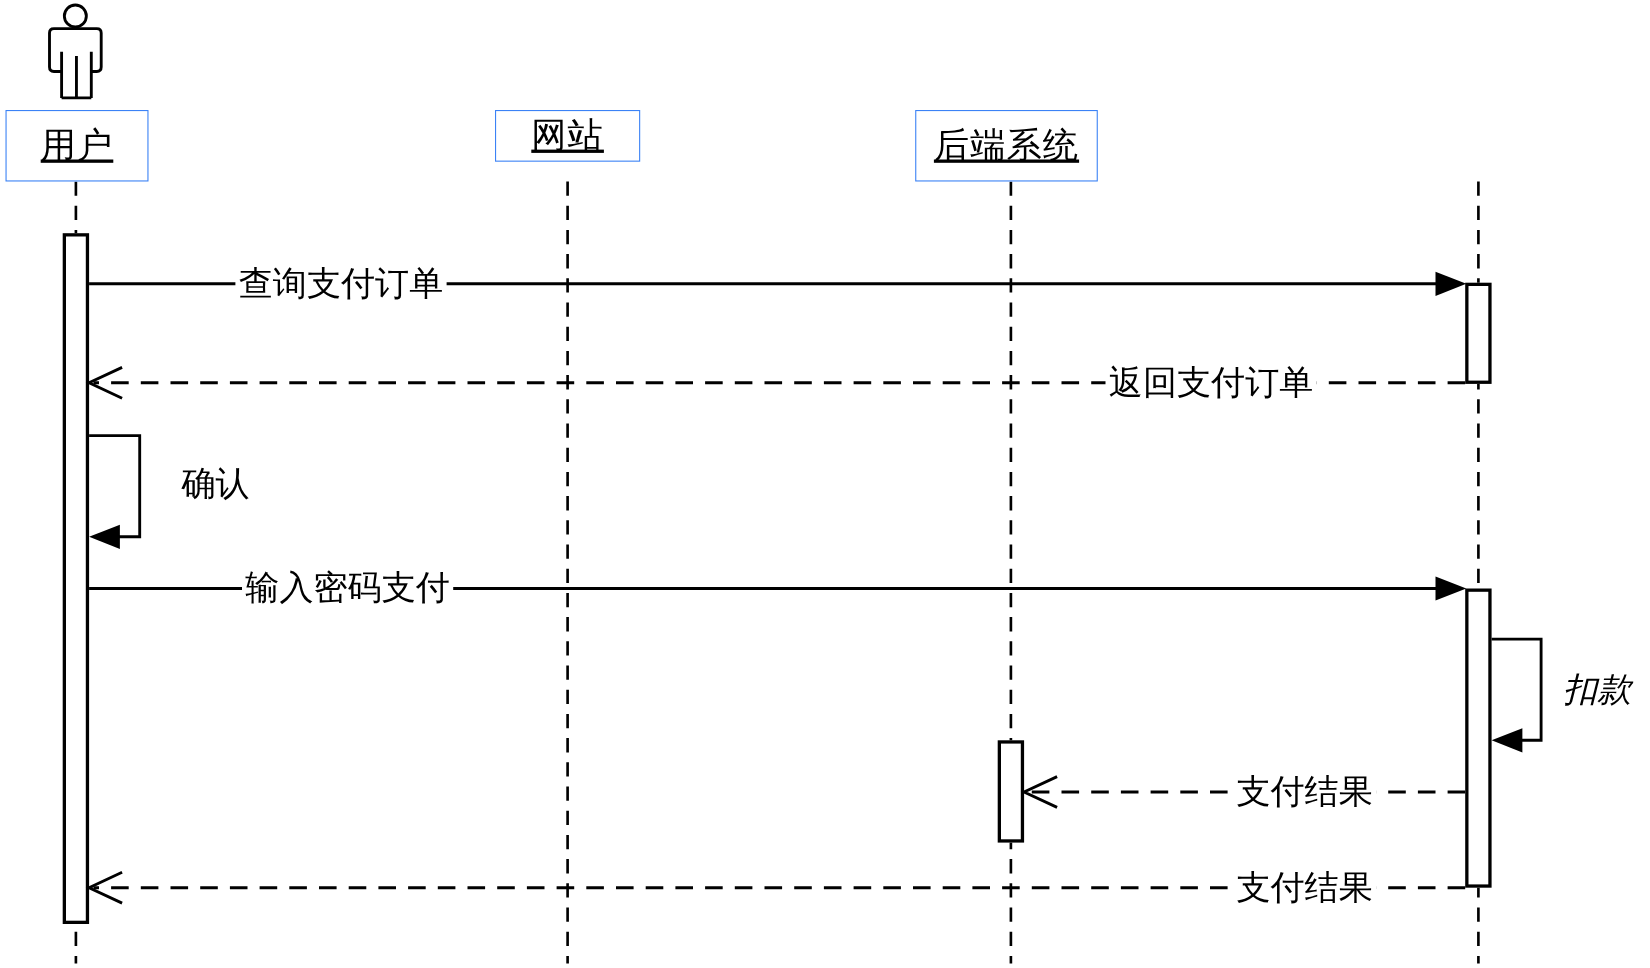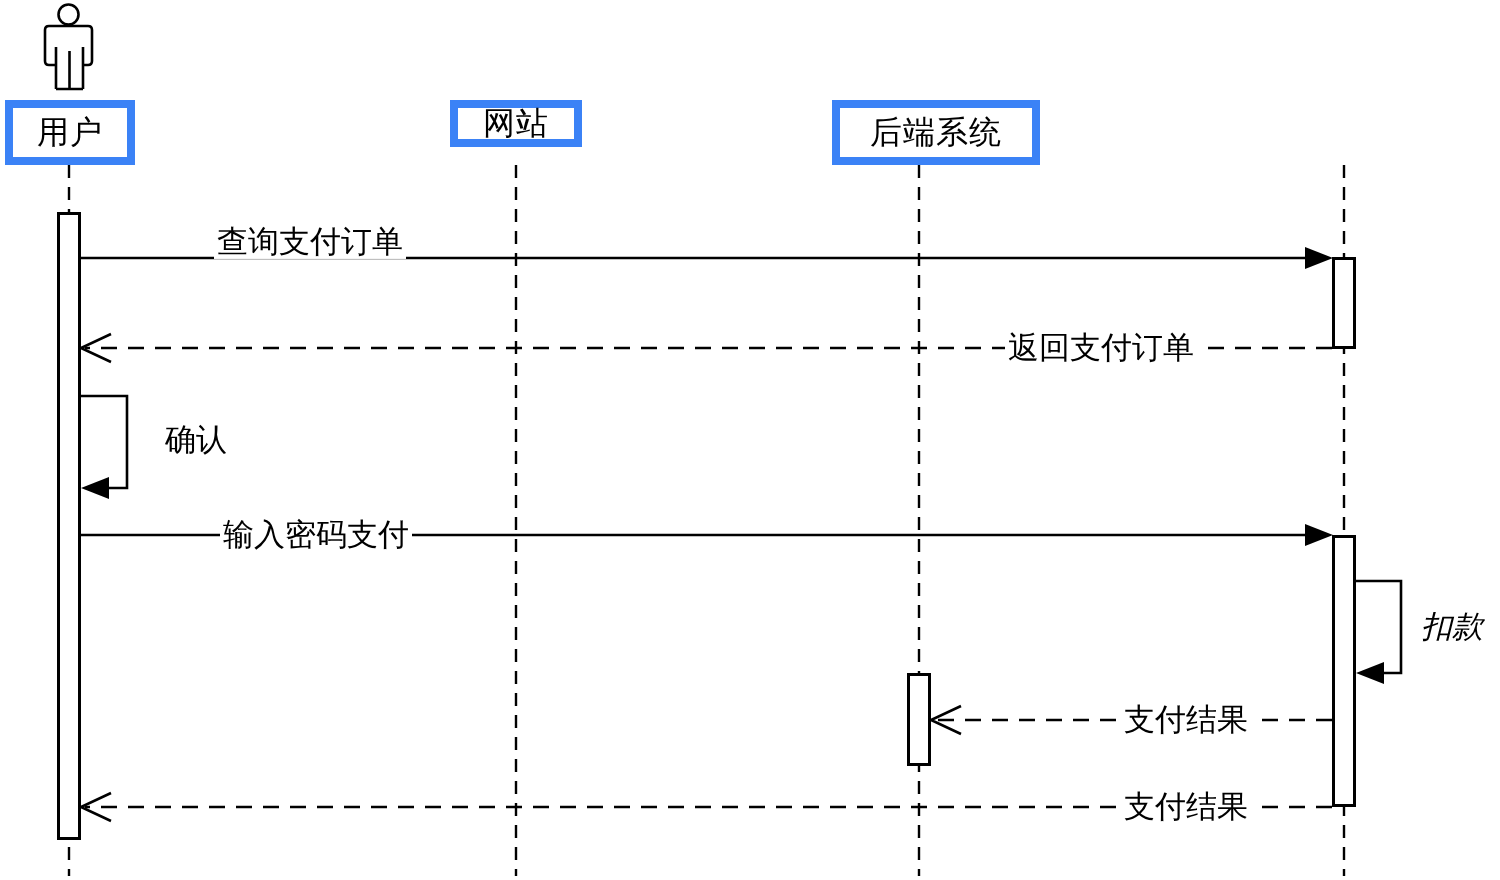--- a/index.html
+++ b/index.html
@@ -28,27 +28,28 @@
     position: absolute;
     box-sizing: border-box;
     background: #ffffff;
     border: 3px solid #000000;
     z-index: 2;
   }
   .participant-box {
     position: absolute;
     box-sizing: border-box;
     background: #ffffff;
-    border: 8px solid #3b82f6;
+    border: 1px solid #3b82f6;
     display: flex;
     align-items: center;
     justify-content: center;
     font-size: 32px;
     letter-spacing: 1px;
     z-index: 2;
+    text-decoration: underline;
   }
   #messages-layer { z-index: 3; }
   .msg-label {
     position: absolute;
     transform: translate(-50%, -50%);
     background: #ffffff;
     font-size: 31px;
     white-space: nowrap;
     padding: 0 3px;
     z-index: 4;
@@ -71,21 +72,21 @@
       <line x1="1344" y1="165" x2="1344" y2="876"></line>
     </g>
   </svg>
 
   <div class="participant-box" style="left:5px;   top:100px; width:130px; height:65px;">
     <span>用户</span>
   </div>
   <div class="participant-box" style="left:450px; top:100px; width:132px; height:47px;">
     <span>网站</span>
   </div>
-  <div class="participant-box" style="left:832px; top:100px; width:208px; height:65px;">
+  <div class="participant-box" style="left:832px; top:100px; width:166px; height:65px;">
     <span>后端系统</span>
   </div>
 
   <div class="activation" style="left:57px;   top:212px; width:24px; height:628px;"></div>
   <div class="activation" style="left:1332px; top:257px; width:24px; height:92px;"></div>
   <div class="activation" style="left:1332px; top:535px; width:24px; height:272px;"></div>
   <div class="activation" style="left:907px;  top:673px; width:24px; height:93px;"></div>
 
   <svg class="layer" id="messages-layer" viewBox="0 0 1500 880">
 
@@ -124,21 +125,21 @@
       <line x1="1332" y1="720" x2="935" y2="720" stroke-dasharray="16 11"></line>
       <path d="M 961 706 L 931 720 L 961 734"></path>
     </g>
 
     <g stroke="#000000" stroke-width="2.6" fill="none">
       <line x1="1332" y1="807" x2="85" y2="807" stroke-dasharray="16 11"></line>
       <path d="M 111 793 L 81 807 L 111 821"></path>
     </g>
   </svg>
 
-  <div class="msg-label" style="left:310px;  top:242px;">查询支付订单</div>
+  <div class="msg-label" style="left:310px;  top:258px;">查询支付订单</div>
   <div class="msg-label" style="left:1101px; top:348px;">返回支付订单</div>
   <div class="msg-label self-label" style="left:177px;  top:440px;margin-left:19px;">确认</div>
   <div class="msg-label" style="left:316px;  top:535px;">输入密码支付</div>
   <div class="msg-label self-label" style="left:1452px; top:627px;font-style:italic;">扣款</div>
   <div class="msg-label" style="left:1186px; top:720px;">支付结果</div>
   <div class="msg-label" style="left:1186px; top:807px;">支付结果</div>
 
 </div>
 
 </body></html>

